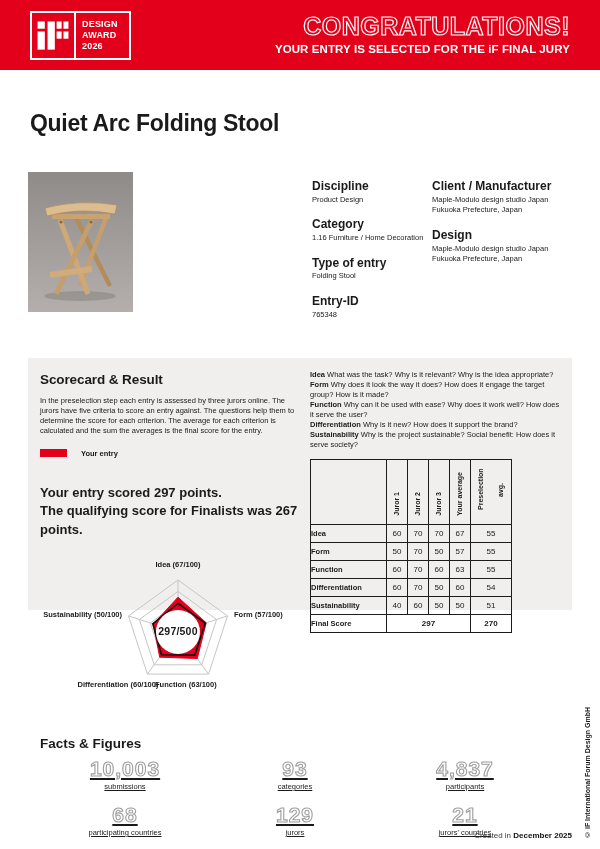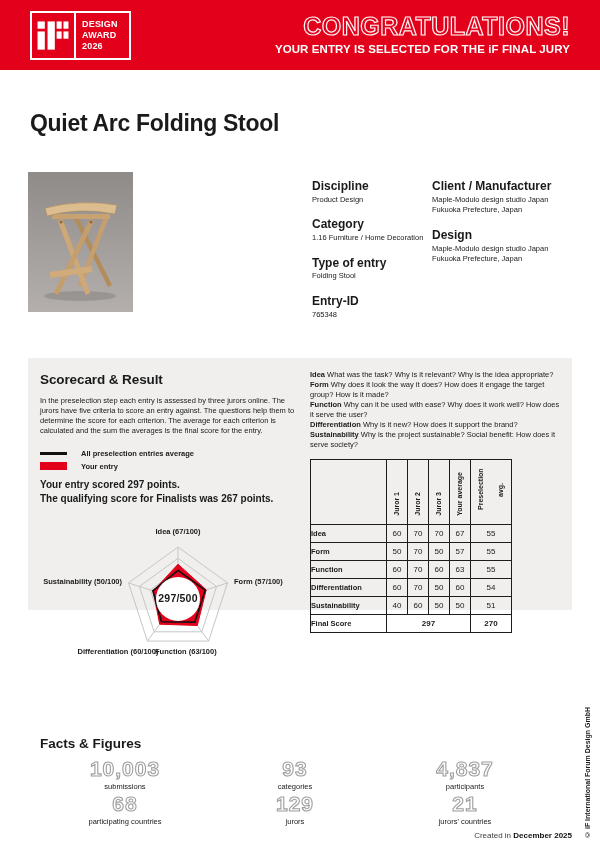--- a/index.html
+++ b/index.html
@@ -33,21 +33,21 @@
   .gray{position:absolute;left:28px;top:358px;width:544px;height:252px;background:var(--section-gray,#f0efee);}
   .sc-left{position:absolute;left:12px;top:14px;width:264px;}
   .sc-h2{font-size:13.5px;font-weight:bold;letter-spacing:-.1px;}
   .sc-p{font-size:7.5px;line-height:1.35;margin-top:9px;}
   .legend{margin-top:12px;}
   .legend-row{display:flex;align-items:center;margin-bottom:4px;}
   .swatch{width:27px;margin-right:14px;flex:0 0 27px;}
   .swatch.black-line{height:3px;background:#111;}
   .swatch.red-box{height:8px;background:var(--brand-red,#e2001a);}
   .legend-label{font-size:7.5px;font-weight:bold;}
-  .score-notes{margin-top:7px;font-size:10px;font-weight:bold;line-height:1.45;}
+  .score-notes{margin-top:26px;font-size:13px;font-weight:bold;line-height:1.45;}
 
   .radar-wrap{position:relative;width:262px;height:158px;margin-top:8px;}
   .radar-wrap svg{position:absolute;left:0;top:0;}
   .axis-label{position:absolute;font-size:7.5px;font-weight:bold;white-space:nowrap;}
   .al-idea{left:0;top:12px;width:276px;text-align:center;}
   .al-form{left:194px;top:62px;}
   .al-sustainability{left:0;top:62px;width:82px;text-align:right;}
   .al-function{left:115px;top:132px;width:140px;}
   .al-differentiation{left:8px;top:132px;width:140px;text-align:center;}
   .center-score{position:absolute;left:98px;top:77px;width:80px;text-align:center;
@@ -61,21 +61,21 @@
   td.val{width:20px;height:18px;text-align:center;font-size:8px;font-weight:normal;}
   th.rowlab{width:76px;text-align:left;font-size:7.5px;font-weight:bold;padding:0 0 0 4px;height:18px;}
   th.vert{height:62px;vertical-align:bottom;width:20px;}
   th.vert span{writing-mode:vertical-rl;transform:rotate(180deg);display:inline-block;
                font-size:7px;font-weight:bold;padding:4px 0 3px 0;line-height:20px;}
   td.final{font-weight:bold;font-size:8px;text-align:center;height:18px;}
 
   
   .facts-h{position:absolute;left:40px;top:736px;font-size:13.5px;font-weight:bold;}
   .facts-grid{position:absolute;left:40px;top:758px;width:510px;display:grid;
-              grid-template-columns:1fr 1fr 1fr;row-gap:2px;}
+              grid-template-columns:1fr 1fr 1fr;row-gap:13px;text-decoration:underline;}
   .fact{text-align:center;}
   .fact-num{font-size:21px;font-weight:800;letter-spacing:1px;color:transparent;
             -webkit-text-stroke:1.1px #9e9e9e;line-height:1;}
   .fact-label{font-size:7.5px;margin-top:3px;}
 
   
   .copyright-vert{position:absolute;right:9px;top:688px;height:150px;
                   writing-mode:vertical-rl;transform:rotate(180deg);
                   font-size:7px;font-weight:bold;white-space:nowrap;}
   .created{position:absolute;right:28px;top:831px;font-size:8px;color:#3c3c3c;}
@@ -166,24 +166,20 @@
     </div>
   </div>
 
   <div class="gray">
 
     <div class="sc-left">
       <div class="sc-h2">Scorecard &amp; Result</div>
       <div class="sc-p">In the preselection step each entry is assessed by three jurors online. The jurors have five criteria to score an entry against. The questions help them to determine the score for each criterion. The average for each criterion is calculated and the sum the averages is the final score for the entry.</div>
       <div class="legend">
         <div class="legend-row">
-          <div class="swatch black-line"></div>
-          <div class="legend-label">All preselection entries average</div>
-        </div>
-        <div class="legend-row">
           <div class="swatch red-box"></div>
           <div class="legend-label">Your entry</div>
         </div>
       </div>
       <div class="score-notes">
         <div>Your entry scored 297 points.</div>
         <div>The qualifying score for Finalists was 267 points.</div>
       </div>
 
       <div class="radar-wrap">

